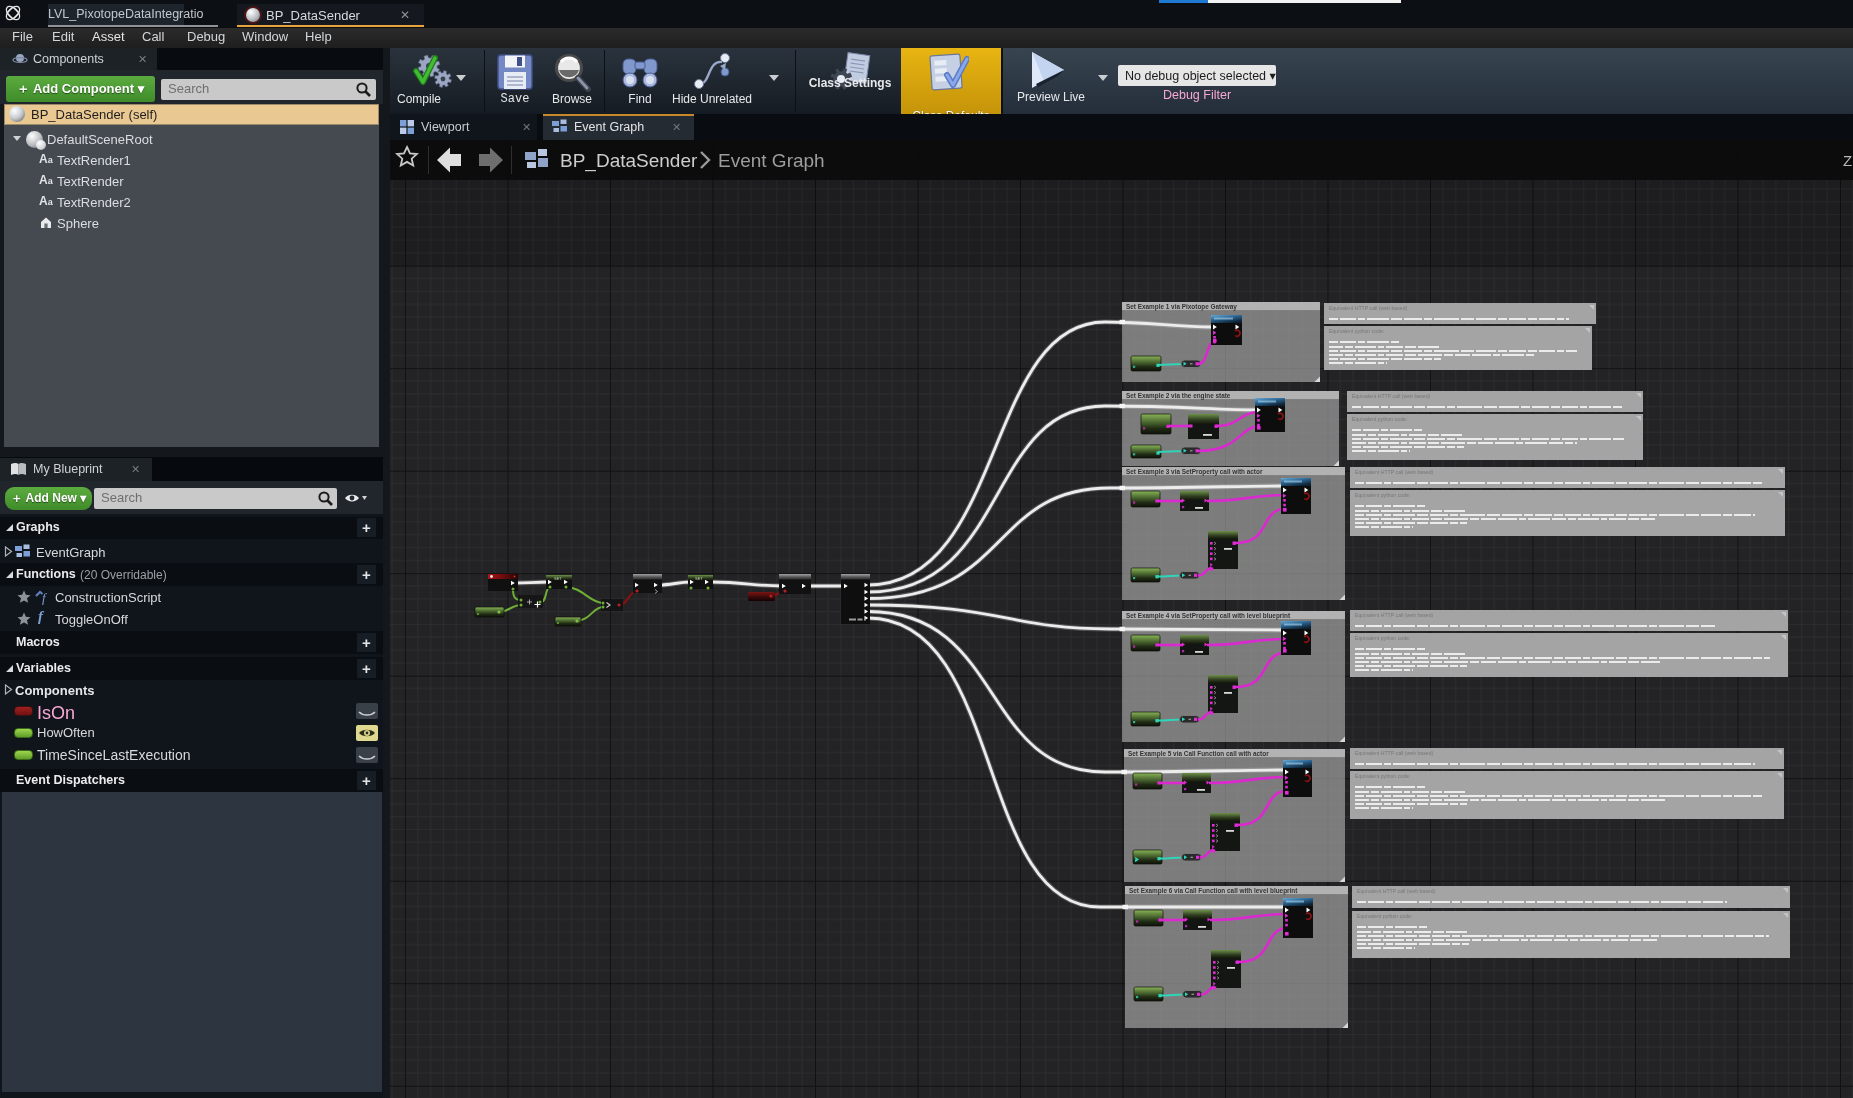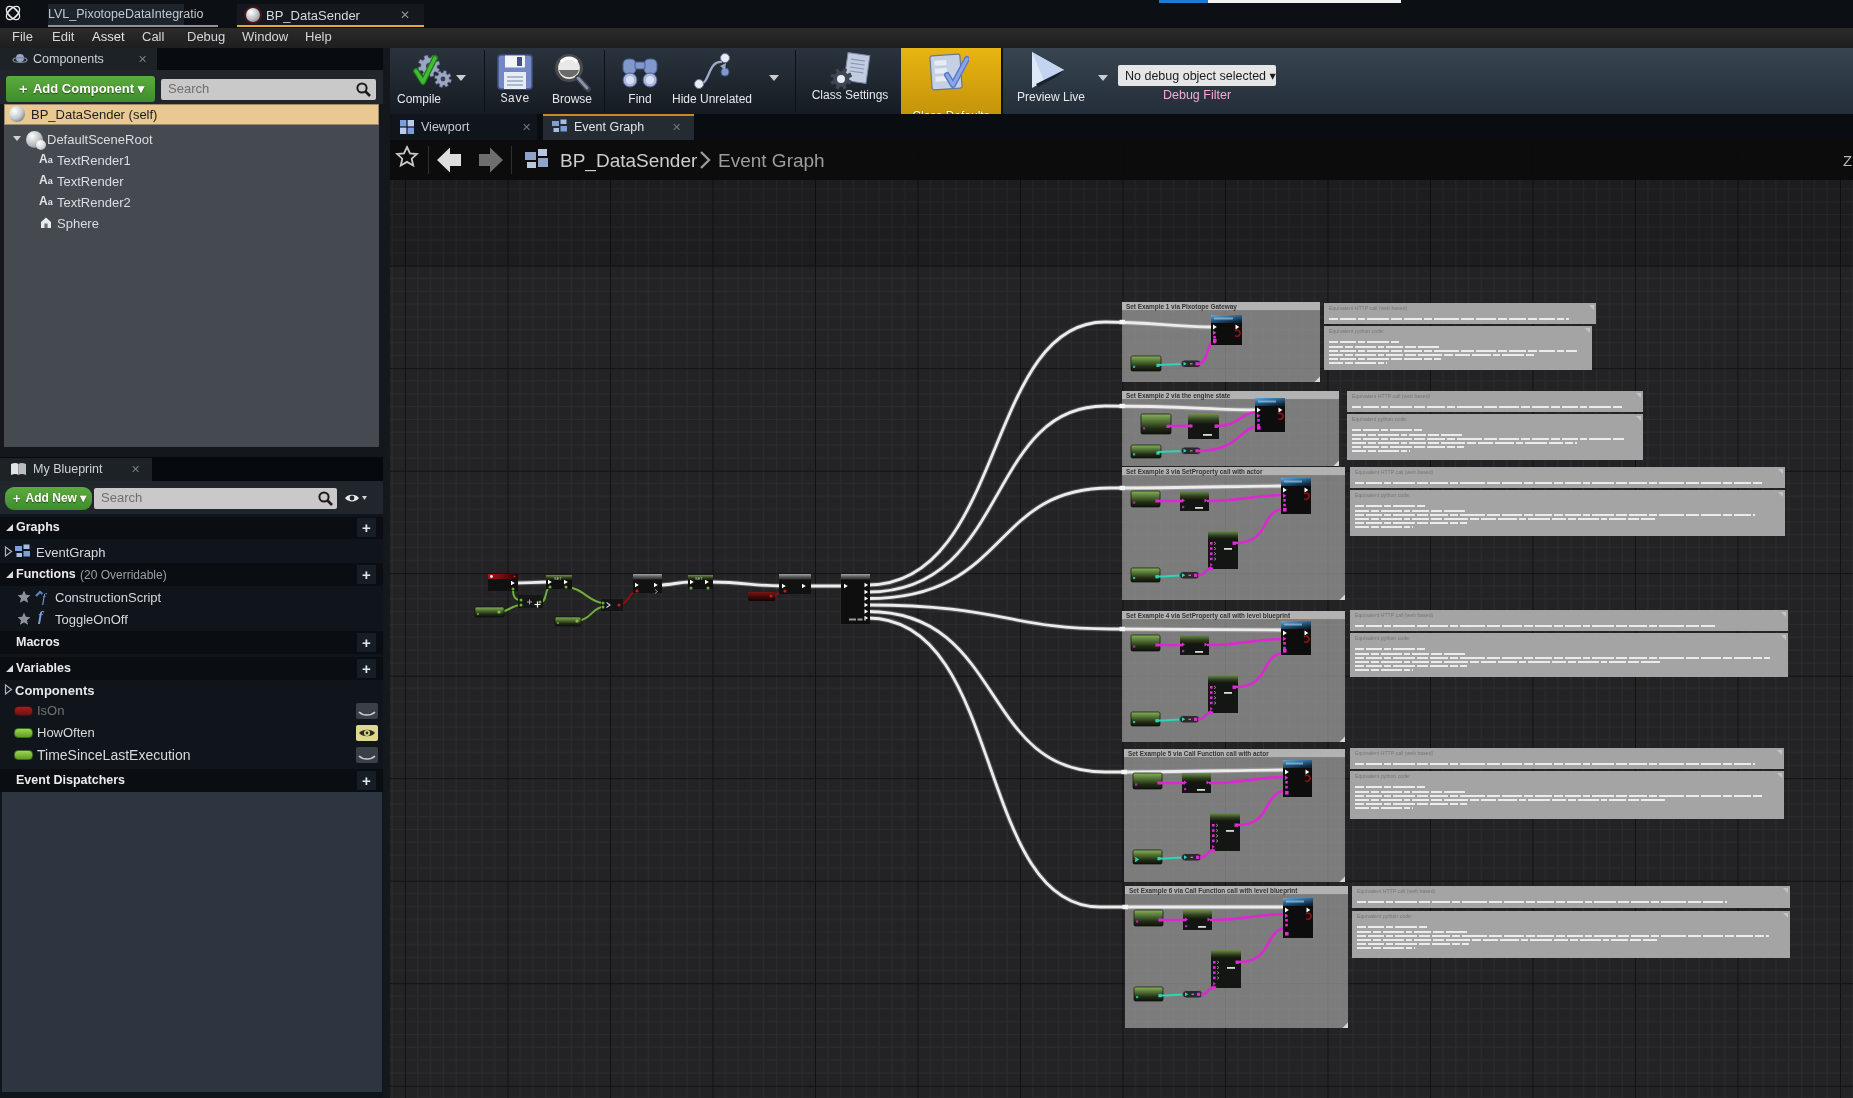--- a/index.html
+++ b/index.html
@@ -159,21 +159,21 @@
     </svg>
   <div class="abs" style="left:16px;top:661px;color:#e9ebed;font-size:12.5px;font-weight:bold;">Variables</div>
   <div class="abs" style="left:357px;top:659px;width:19px;height:19px;background:#171d24;color:#e2e4e6;font-size:15px;line-height:19px;text-align:center;font-weight:bold;">+</div>
 
   <svg class="abs" style="left:4px;top:684px;" width="9" height="11" viewBox="0 0 9 11">
       <path d="M1.5 1 L7.5 5.5 L1.5 10 Z" fill="none" stroke="#aeb2b6" stroke-width="1.2"></path>
     </svg>
   <div class="abs" style="left:15px;top:683px;color:#e4e6e8;font-size:13px;font-weight:bold;">Components</div>
 
   <div class="abs" style="left:14px;top:706px;width:17px;height:8px;border-radius:4px;background:linear-gradient(#a02020,#701212);border:1px solid #401010;"></div>
-  <div class="abs" style="left:37px;top:703px;color:#737373;font-size:13px;">IsOn</div>
+  <div class="abs" style="left:37px;top:703px;color:#f9a8d4;font-size:18px;">IsOn</div>
   <svg class="abs" style="left:356px;top:703px;" width="22" height="16" viewBox="0 0 22 16">
     <rect x="0" y="0" width="22" height="16" rx="2" fill="#3a4047"></rect>
     <path d="M3 9 C7 13 15 13 19 9" fill="none" stroke="#c9ccd0" stroke-width="1.6"></path>
   </svg>
 
   <div class="abs" style="left:14px;top:728px;width:17px;height:8px;border-radius:4px;background:linear-gradient(#9ed64e,#5f9e27);border:1px solid #3a6a18;"></div>
   <div class="abs" style="left:37px;top:725px;color:#d7d9db;font-size:13px;">HowOften</div>
   <svg class="abs" style="left:356px;top:725px;" width="22" height="16" viewBox="0 0 22 16">
     <rect x="0" y="0" width="22" height="16" rx="2" fill="#ded98f"></rect>
     <path d="M3 8 C7 3.6 15 3.6 19 8 C15 12.4 7 12.4 3 8 Z" fill="#2a2a1e"></path>
@@ -261,21 +261,21 @@
     <rect x="18" y="2" width="22" height="28" fill="#c2cce0" stroke="#7a88a8" stroke-width="1" transform="rotate(8 29 16)"></rect>
     <g transform="rotate(8 29 16)" stroke="#8a98b8" stroke-width="1.2">
       <line x1="22" y1="8" x2="36" y2="8"></line>
         <line x1="22" y1="12" x2="36" y2="12"></line>
         <line x1="22" y1="16" x2="36" y2="16"></line>
         <line x1="22" y1="20" x2="36" y2="20"></line>
     </g>
     <path d="M23.8 29.2 L22.4 32.8 L19.5 31.6 L17.8 33.4 L19.1 36.2 L15.5 37.7 L14.3 34.9 L11.9 34.9 L10.8 37.8 L7.2 36.4 L8.4 33.5 L6.6 31.8 L3.8 33.1 L2.3 29.5 L5.1 28.3 L5.1 25.9 L2.2 24.8 L3.6 21.2 L6.5 22.4 L8.2 20.6 L6.9 17.8 L10.5 16.3 L11.7 19.1 L14.1 19.1 L15.2 16.2 L18.8 17.6 L17.6 20.5 L19.4 22.2 L22.2 20.9 L23.7 24.5 L20.9 25.7 L20.9 28.1 Z" fill="#3f4755" stroke="#262c36" stroke-width="0.6"></path>
     <circle cx="13" cy="27" r="4" fill="#e8ecf4"></circle>
   </svg>
-  <div class="lbl abs" style="left:805px;top:88px;width:90px;">Class Settings</div>
+  <div class="lbl abs" style="left:805px;top:76px;width:90px;font-weight:bold;">Class Settings</div>
 
   <div class="abs" style="left:901px;top:48px;width:100px;height:66px;background:linear-gradient(#e8b512,#c59409);"></div>
   <svg class="abs" style="left:925px;top:53px;" width="44" height="40" viewBox="0 0 44 40">
     <rect x="6" y="2" width="30" height="34" rx="2" fill="#c6d0e4" stroke="#6a7898" stroke-width="1.2" transform="rotate(-4 21 19)"></rect>
     <g transform="rotate(-4 21 19)" fill="#e8ecf4">
       <rect x="10" y="7" width="12" height="5"></rect>
         <rect x="10" y="15" width="12" height="5"></rect>
         <rect x="10" y="23" width="12" height="5"></rect>
     </g>
     <path d="M22 22 L28 32 L42 6" fill="none" stroke="#5a7ac8" stroke-width="6" stroke-linecap="round" stroke-linejoin="round"></path>

